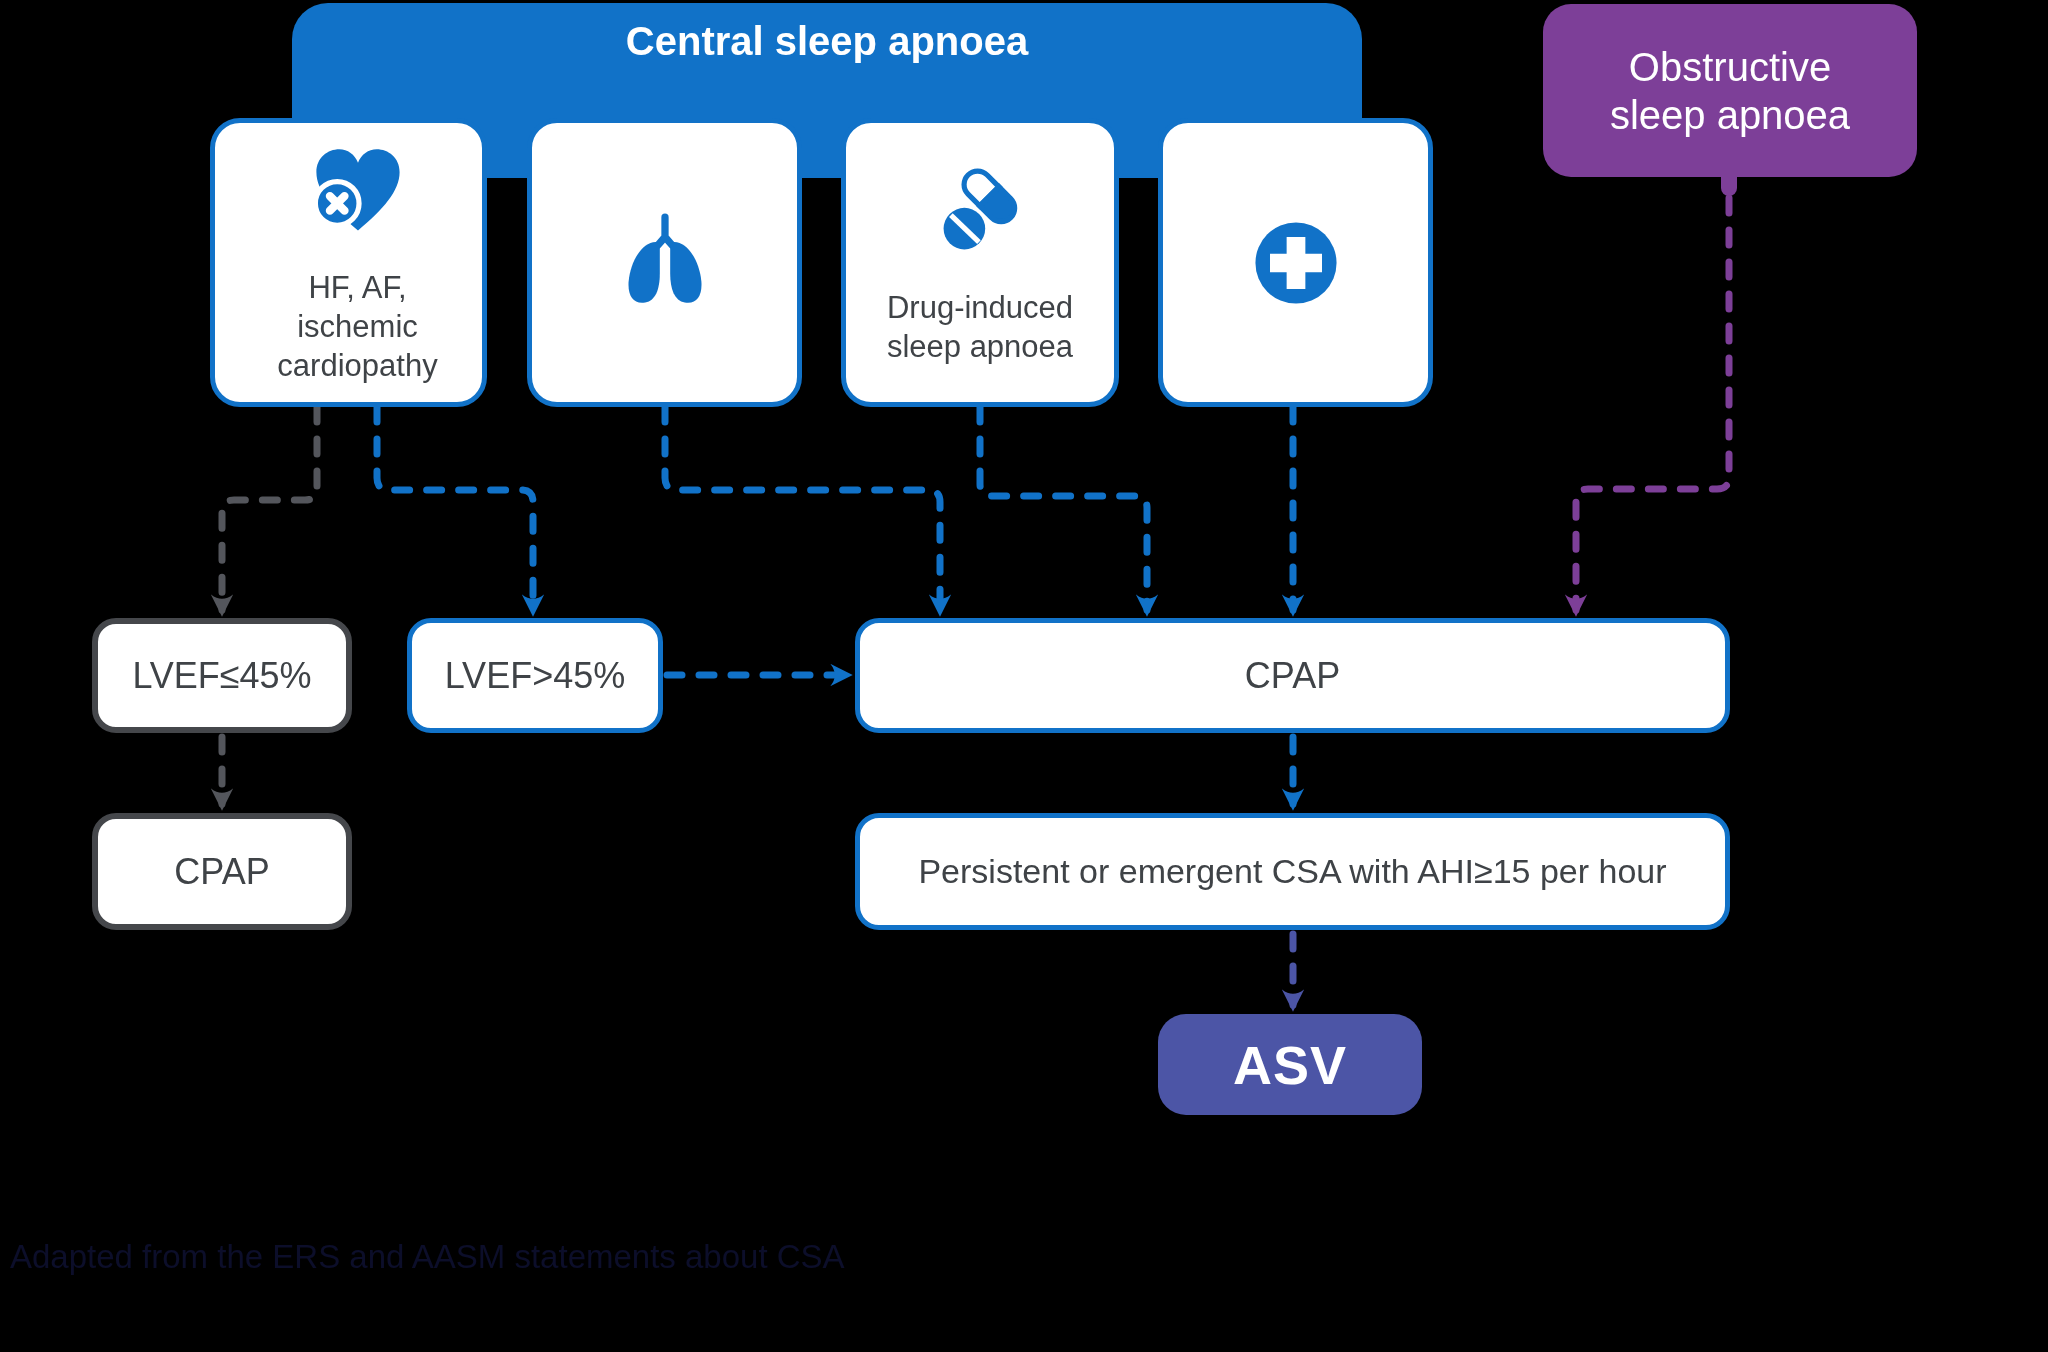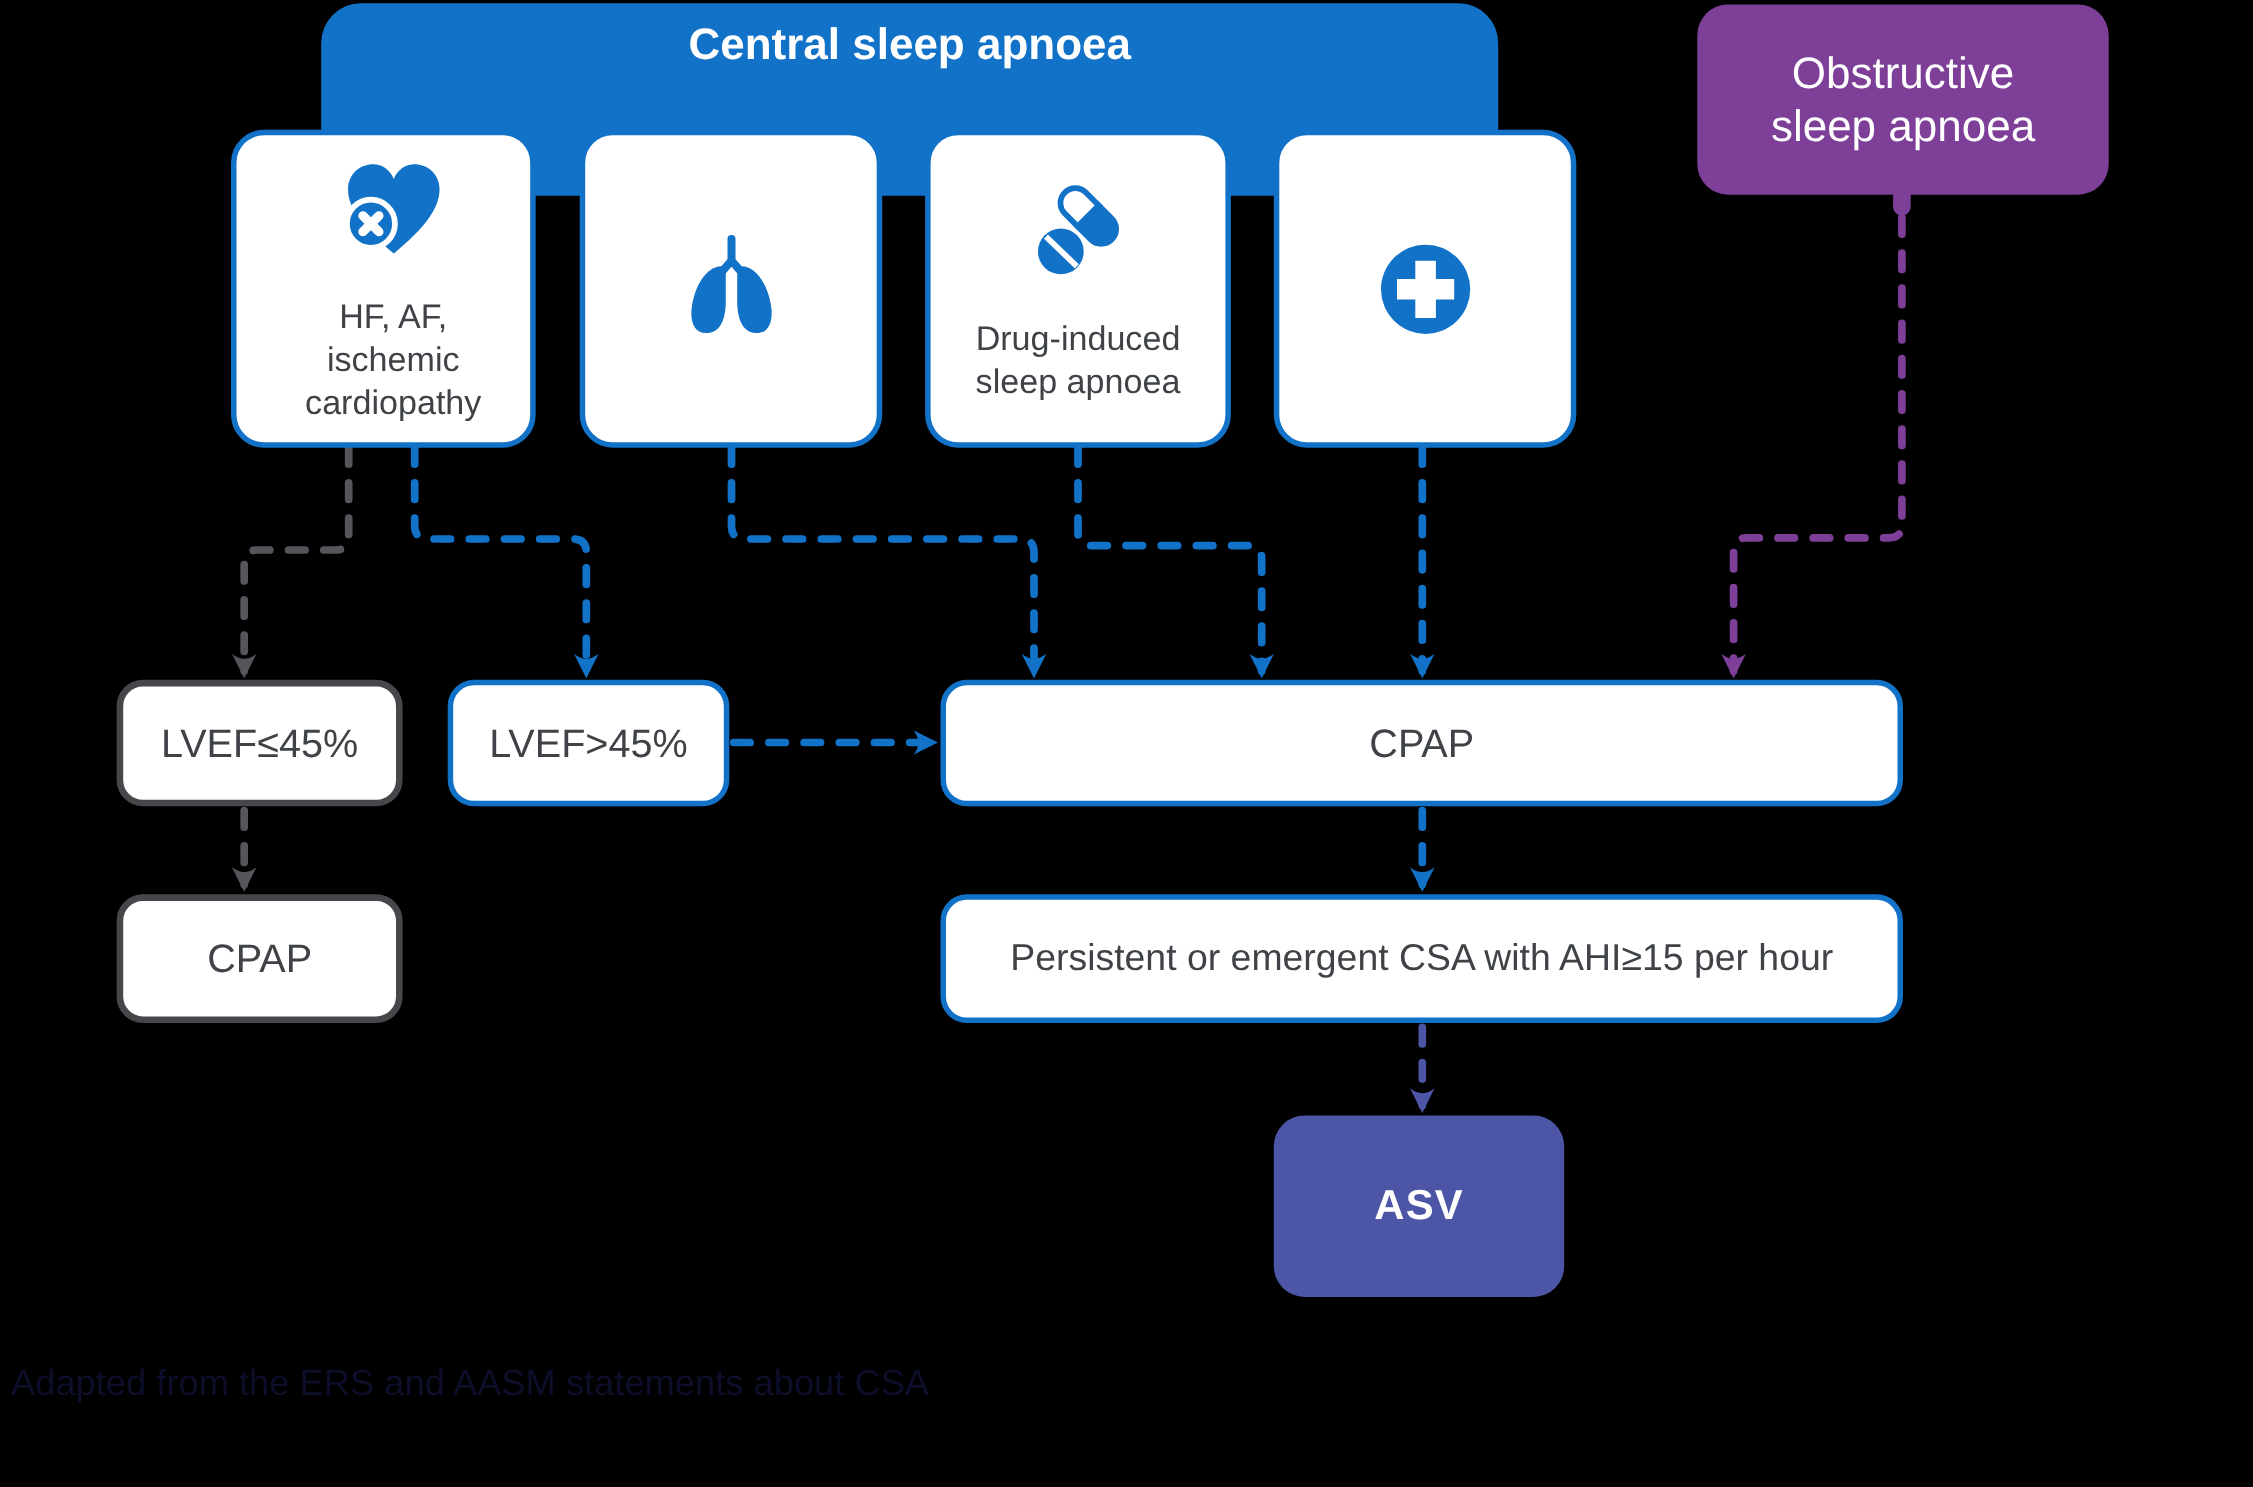--- a/index.html
+++ b/index.html
@@ -43,30 +43,30 @@
   #card-2{left:527px;width:275px;}
   #card-3{left:841px;width:278px;}
   #card-4{left:1158px;width:275px;}
   
   .node{
     background:var(--c-white);border-radius:24px;z-index:2;
     display:flex;align-items:center;justify-content:center;
     color:var(--c-text);font-size:36px;
   }
   .blue-border{border:5px solid var(--c-blue);}
-  .dark-border{border:6px solid var(--c-dark);margin-left:14px;}
+  .dark-border{border:6px solid var(--c-dark);}
   #lvef-low{left:92px;top:618px;width:260px;height:115px;}
   #lvef-high{left:407px;top:618px;width:256px;height:115px;}
   #cpap-left{left:92px;top:813px;width:260px;height:117px;}
   #cpap-main{left:855px;top:618px;width:875px;height:115px;}
   #persistent{left:855px;top:813px;width:875px;height:117px;font-size:34px;}
   #asv{
-    left:1158px;top:1014px;width:264px;height:165px;background:var(--c-indigo);
+    left:1158px;top:1014px;width:264px;height:101px;background:var(--c-indigo);
     border-radius:28px;z-index:2;display:flex;align-items:center;justify-content:center;
-    color:var(--c-white);font-weight:bold;font-size:38px;letter-spacing:1px;
+    color:var(--c-white);font-weight:bold;font-size:54px;letter-spacing:1px;
   }
   .footer-note{
     left:10px;top:1238px;width:1100px;color:var(--c-footer);
     font-size:33px;z-index:2;
   }
   svg.connectors{left:0;top:0;width:2048px;height:1352px;z-index:0;pointer-events:none;}
   svg.connectors path.flow{fill:none;stroke-width:7;stroke-linecap:round;stroke-dasharray:15 17;}
 </style>
 </head>
 <body>

